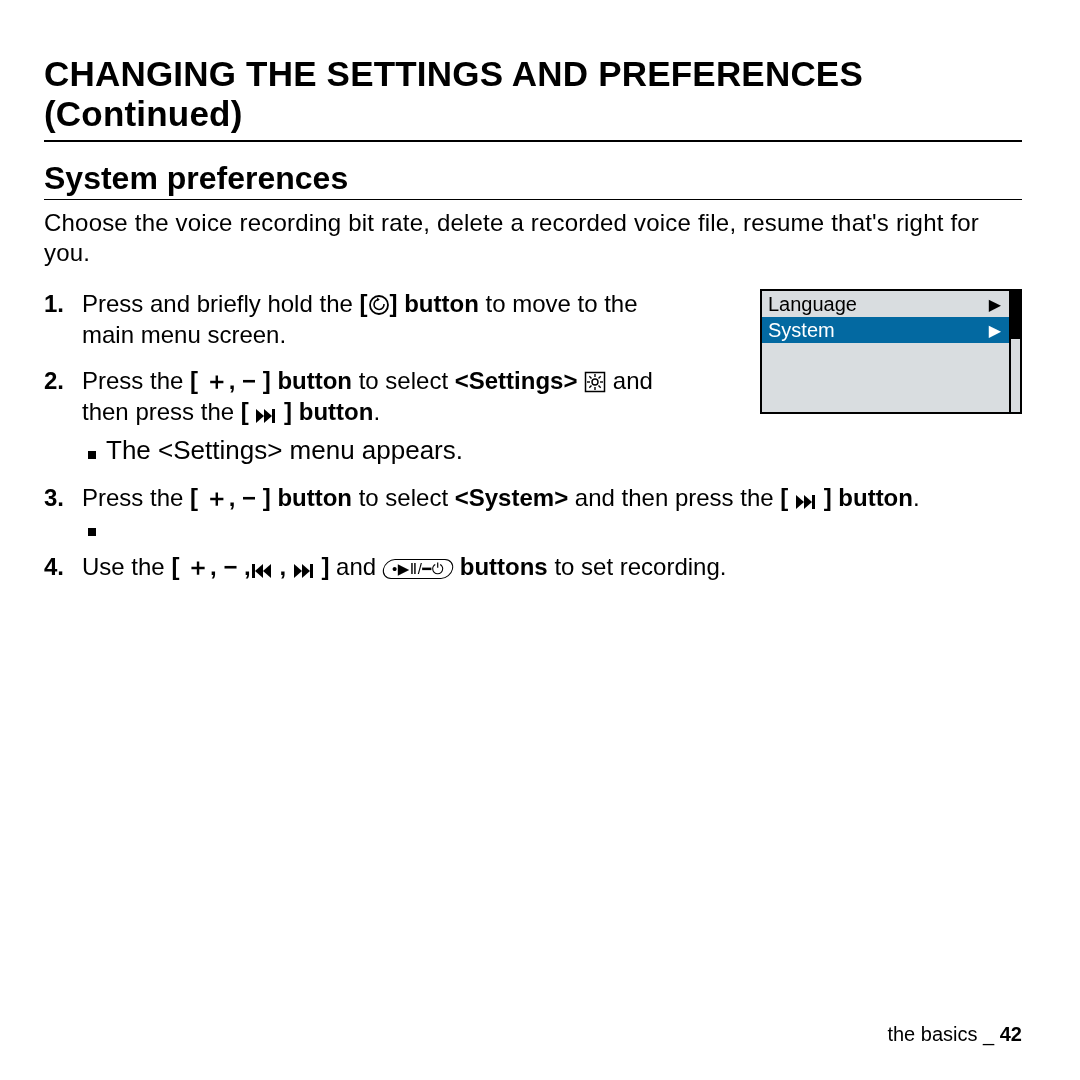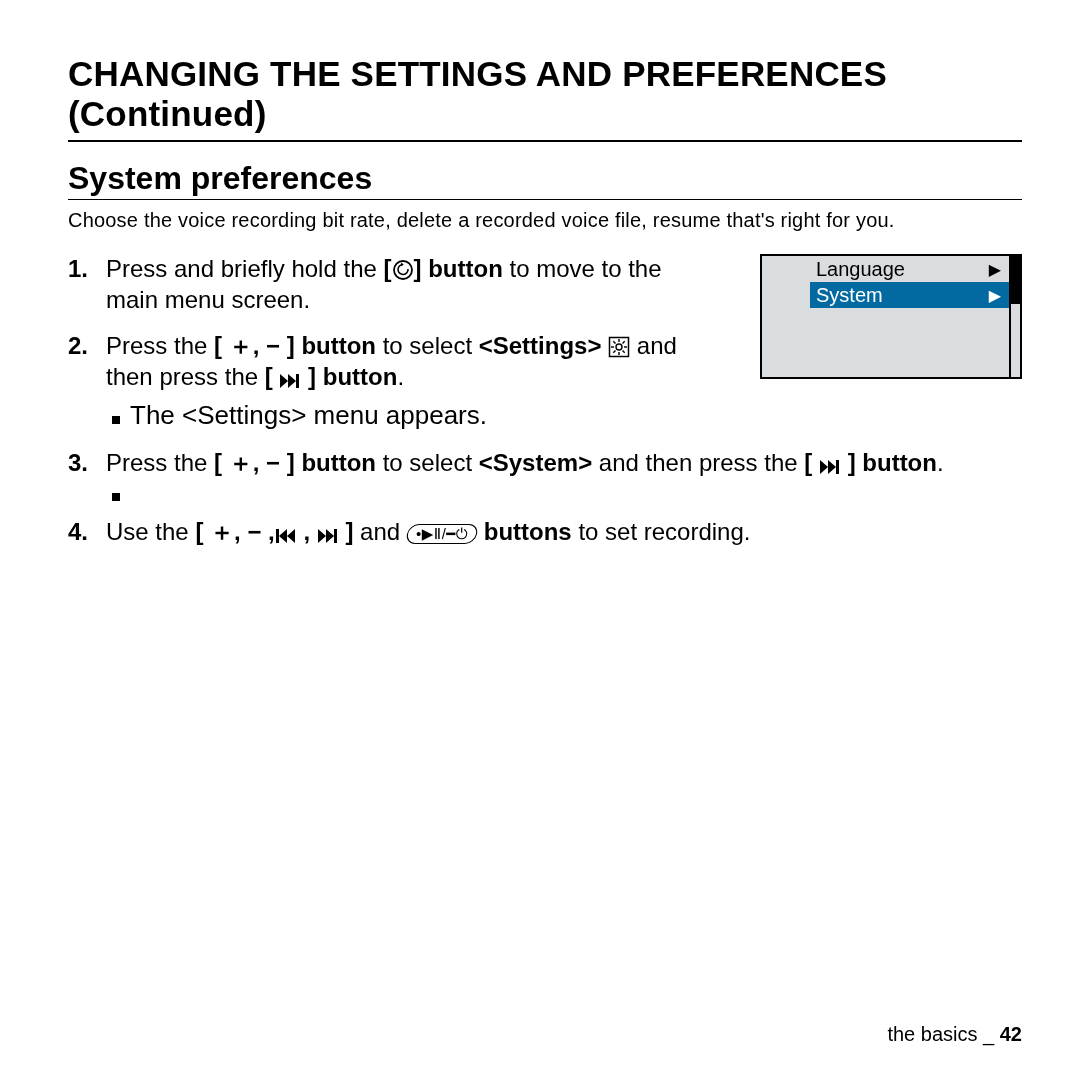--- a/index.html
+++ b/index.html
@@ -8,40 +8,40 @@
     width: 1080px;
     height: 1080px;
     background: #ffffff;
     font-family: Arial, Helvetica, sans-serif;
     color: #000;
   }
   .page {
     box-sizing: border-box;
     width: 1080px;
     height: 1080px;
-    padding: 48px 58px 30px 68px;
+    padding: 48px 58px 30px 44px;
     position: relative;
   }
   .page-title {
     font-size: 35px;
     font-weight: bold;
     letter-spacing: 0.2px;
     margin: 6px 0 2px 0;
     border-bottom: 2px solid #000;
     padding-bottom: 6px;
   }
   .section-title {
     font-size: 32px;
     font-weight: bold;
     margin: 18px 0 0 0;
     border-bottom: 1.5px solid #000;
     padding-bottom: 2px;
   }
   .intro {
-    font-size: 20px;
+    font-size: 24px;
     line-height: 1.25;
     margin: 8px 0 21px 0;
     letter-spacing: 0.2px;
   }
   .body-row {
     position: relative;
   }
   ol.steps {
     list-style: none;
     padding: 0;
@@ -92,21 +92,20 @@
     border: 2px solid #000;
     box-sizing: border-box;
     background: #d9dde0;
     display: flex;
     flex-direction: row;
   }
   .device .list {
     flex: 1;
     display: flex;
     flex-direction: column;
-    margin-left: 48px;
   }
   .device .row {
     display: flex;
     align-items: center;
     justify-content: space-between;
     padding: 0 6px 0 6px;
     height: 26px;
     font-size: 20px;
   }
   .device .row.sel {

